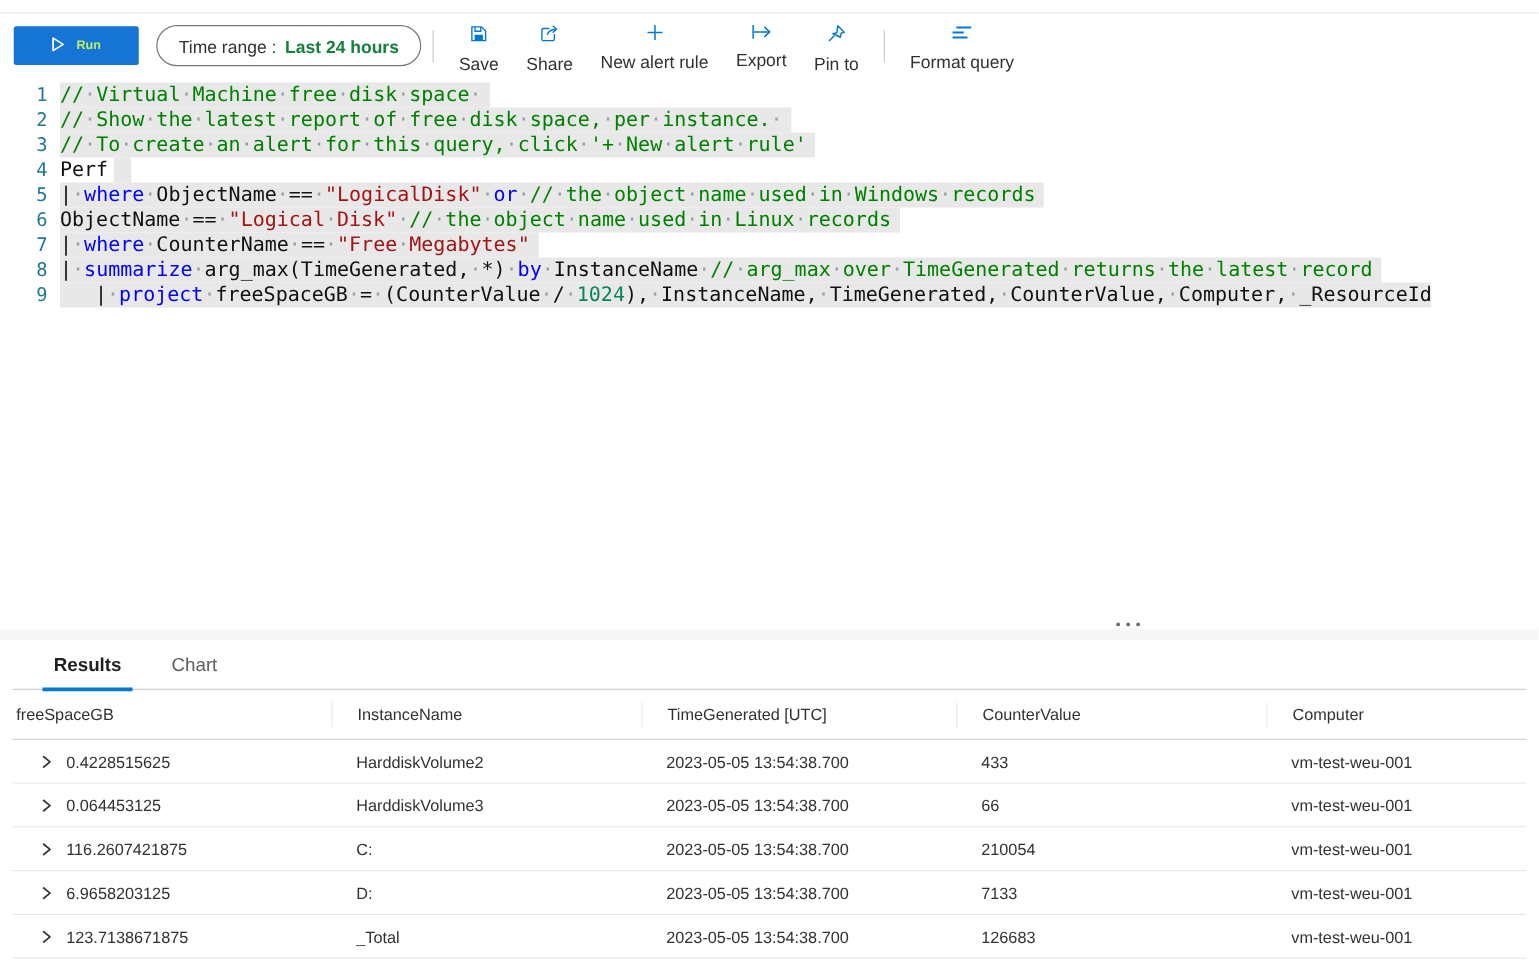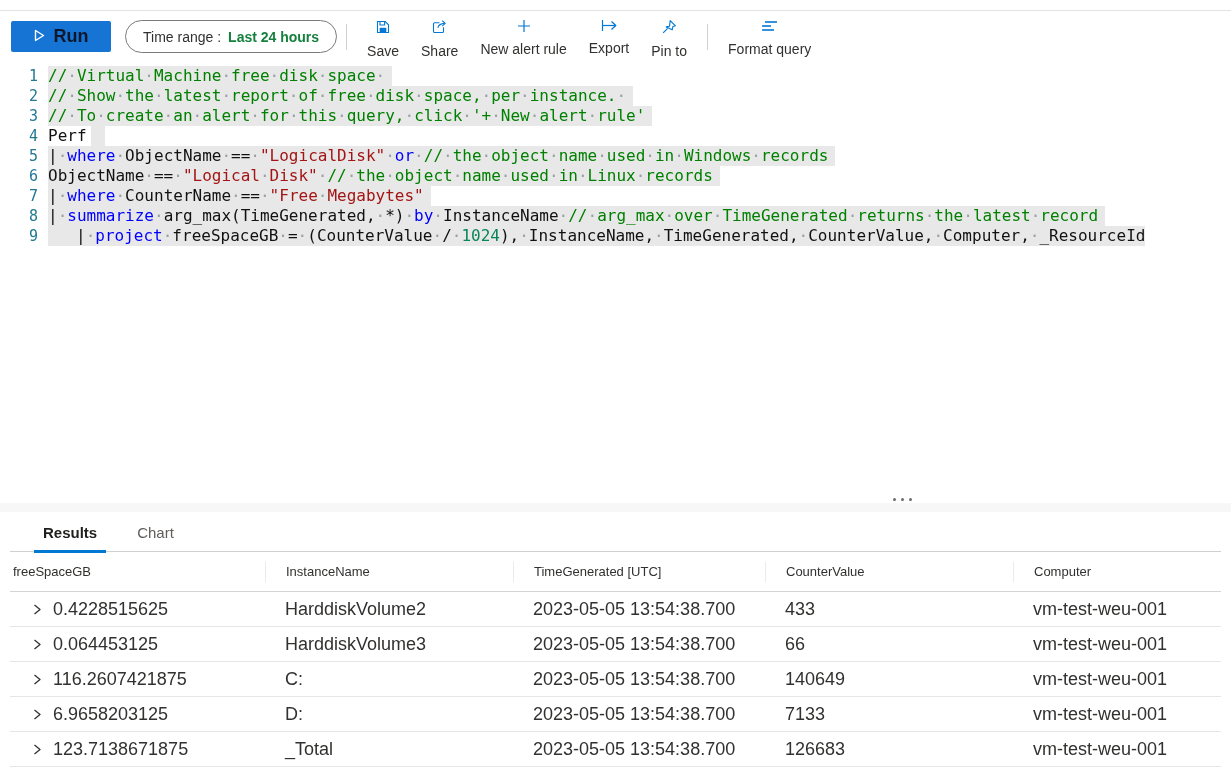--- a/index.html
+++ b/index.html
@@ -8,21 +8,21 @@
   .app { position:relative; width:1231px; height:773px; background:#fff; }
 
   
   .pane-top-border { position:absolute; top:10px; left:0; right:0; height:1px; background:#e3e3e3; }
 
   
   .toolbar { position:absolute; top:11px; left:0; right:0; height:51px;
              display:flex; align-items:center; padding-left:11px; background:#fff; }
   .run-btn { display:flex; align-items:center; justify-content:center; gap:9px;
              width:100px; height:31px; background:var(--run-button,#1574d4); border:none;
-             border-radius:2px; color:#0f172a; font-size:18px; font-weight:600; cursor:pointer;
+             border-radius:2px; color:#bef264; font-size:10px; font-weight:600; cursor:pointer;
              font-family:"Liberation Sans", sans-serif; }
   .time-pill { display:flex; align-items:center; gap:7px; height:33px; margin-left:14px;
                padding:0 17px; border:1px solid #7a7a7a; border-radius:17px; background:#fff;
                font-size:14px; cursor:pointer; }
   .time-pill .tr-label { color:#323130; }
   .time-pill .tr-value { font-weight:700; color:#15803d; }
   .tb-sep { width:1px; height:26px; background:#d2d0ce; margin:0 9px; }
   .tb-btn { display:flex; align-items:center; gap:8px; height:36px; padding:0 11px;
             background:transparent; border:none; font-size:14px; color:#323130; cursor:pointer;
             font-family:"Liberation Sans", sans-serif; white-space:nowrap;flex-direction:column; }
@@ -62,21 +62,21 @@
   .tab + .tab { margin-left:22px; }
 
   .thead { height:40px; margin:0 10px; display:grid;
            grid-template-columns:255px 248px 252px 248px 1fr;
            align-items:center; border-bottom:1px solid #d6d4d2; font-size:13px; color:#323130; }
   .th { padding-left:20px; height:20px; line-height:20px; border-left:1px solid #edebe9; cursor:pointer; }
   .th:first-child { border-left:none; padding-left:3px; }
 
   .tbody { margin:0 10px; }
   .trow { height:35px; display:grid; grid-template-columns:255px 248px 252px 248px 1fr;
-          align-items:center; border-bottom:1px solid #e8e6e4; font-size:18px; color:#323130;
+          align-items:center; border-bottom:1px solid #e8e6e4; font-size:13px; color:#323130;
           cursor:pointer; background:#fff; }
   .tcell { padding-left:20px; white-space:nowrap; overflow:hidden; }
   .tcell.c1 { padding-left:22px; display:flex; align-items:center; gap:11px; }
   .row-chev { display:flex; align-items:center; flex:none; }
 </style>
 </head>
 <body>
 
 <div class="app">
 
@@ -252,21 +252,21 @@
           <div class="tcell c1">
             <span class="row-chev">
               <svg width="10" height="13" viewBox="0 0 10 13">
                 <path d="M2.5 2 L8 6.5 L2.5 11" fill="none" stroke="#323130" stroke-width="1.3" stroke-linejoin="round"></path>
               </svg>
             </span>
             <span>116.2607421875</span>
           </div>
           <div class="tcell">C:</div>
           <div class="tcell">2023-05-05 13:54:38.700</div>
-          <div class="tcell">140649</div>
+          <div class="tcell">210054</div>
           <div class="tcell">vm-test-weu-001</div>
         </div>
         <div class="trow">
           <div class="tcell c1">
             <span class="row-chev">
               <svg width="10" height="13" viewBox="0 0 10 13">
                 <path d="M2.5 2 L8 6.5 L2.5 11" fill="none" stroke="#323130" stroke-width="1.3" stroke-linejoin="round"></path>
               </svg>
             </span>
             <span>6.9658203125</span>

